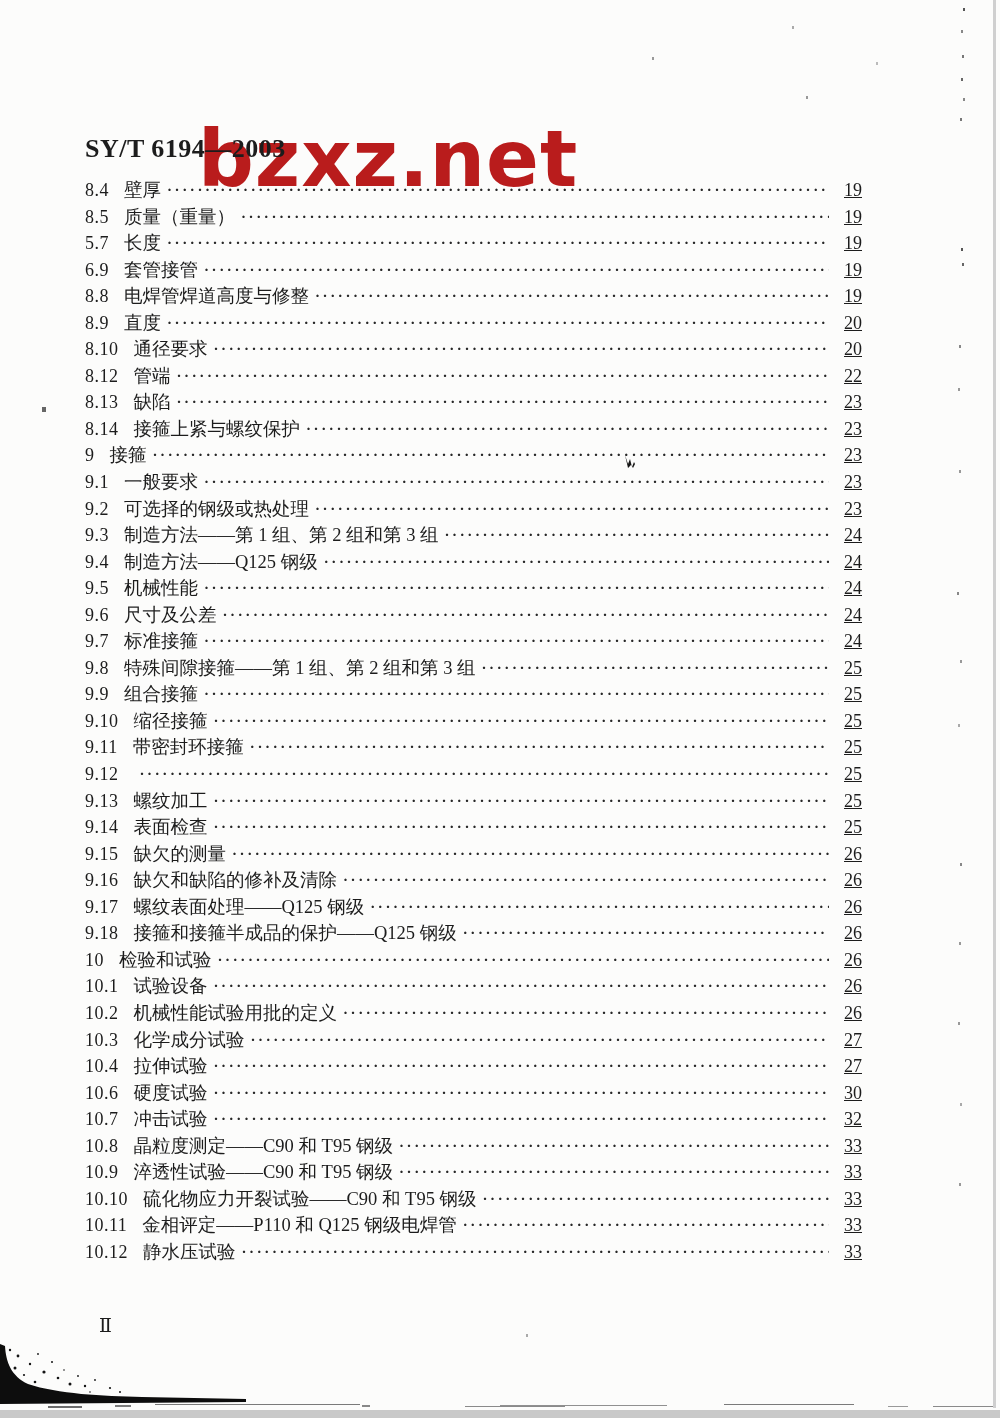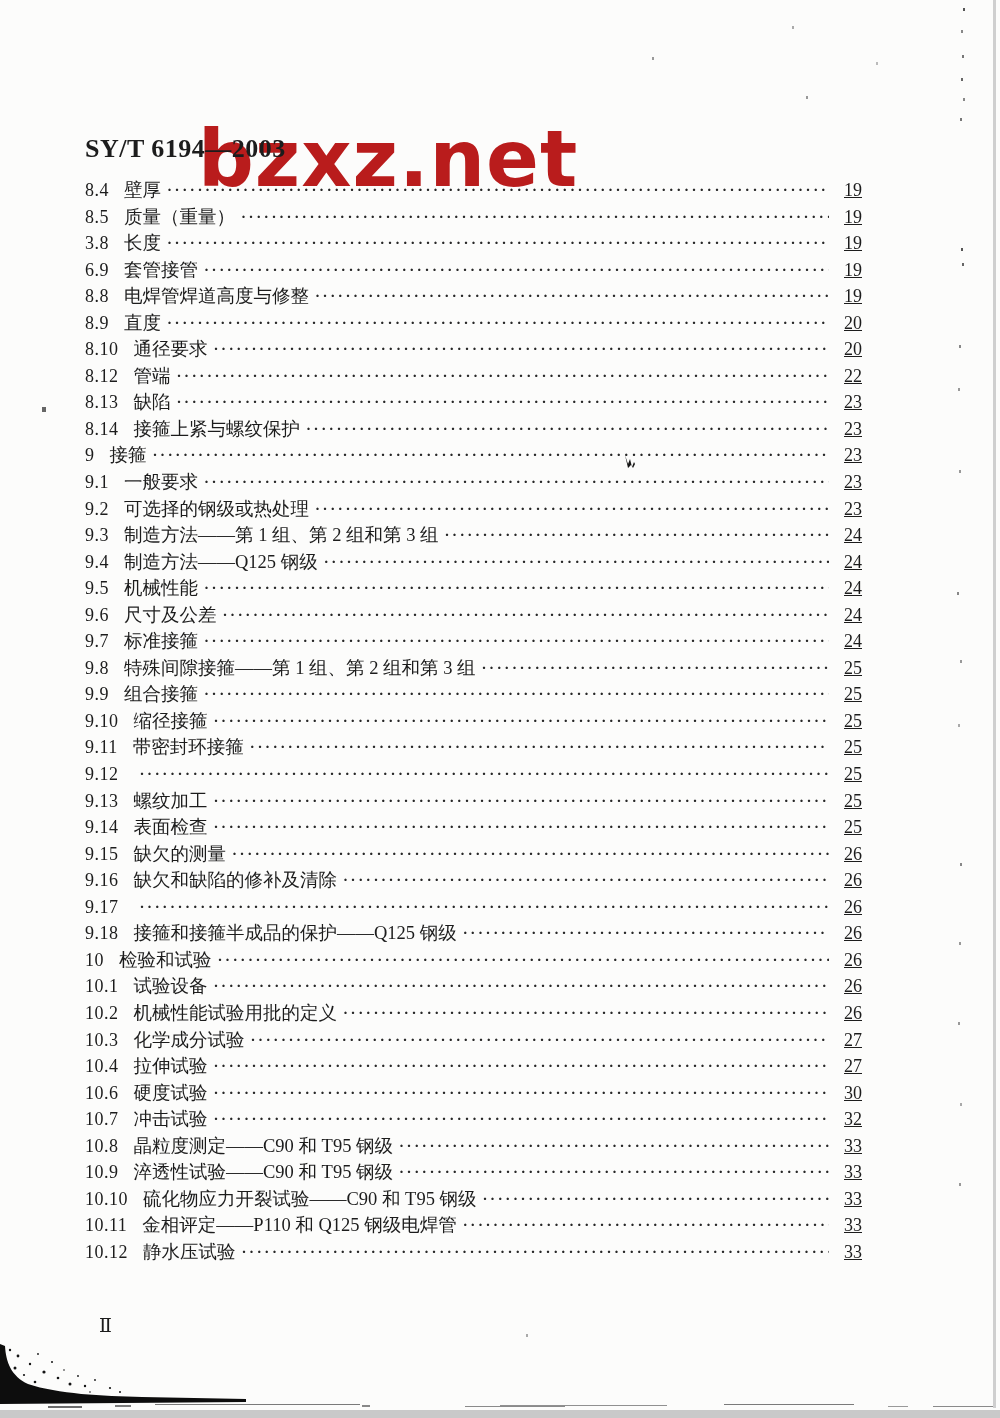--- a/index.html
+++ b/index.html
@@ -123,21 +123,21 @@
       </div>
 
       <div class="toc-row">
         <span class="toc-num">8.5</span>
         <span class="toc-title">质量（重量）</span>
         <span class="toc-dots"></span>
         <span class="toc-page">19</span>
       </div>
 
       <div class="toc-row">
-        <span class="toc-num">3.8</span>
+        <span class="toc-num">5.7</span>
         <span class="toc-title">长度</span>
         <span class="toc-dots"></span>
         <span class="toc-page">19</span>
       </div>
 
       <div class="toc-row">
         <span class="toc-num">6.9</span>
         <span class="toc-title">套管接管</span>
         <span class="toc-dots"></span>
         <span class="toc-page">19</span>
@@ -299,20 +299,21 @@
 
       <div class="toc-row">
         <span class="toc-num">9.16</span>
         <span class="toc-title">缺欠和缺陷的修补及清除</span>
         <span class="toc-dots"></span>
         <span class="toc-page">26</span>
       </div>
 
       <div class="toc-row">
         <span class="toc-num">9.17</span>
+        <span class="toc-title">螺纹表面处理——Q125 钢级</span>
         <span class="toc-dots"></span>
         <span class="toc-page">26</span>
       </div>
 
       <div class="toc-row">
         <span class="toc-num">9.18</span>
         <span class="toc-title">接箍和接箍半成品的保护——Q125 钢级</span>
         <span class="toc-dots"></span>
         <span class="toc-page">26</span>
       </div>

